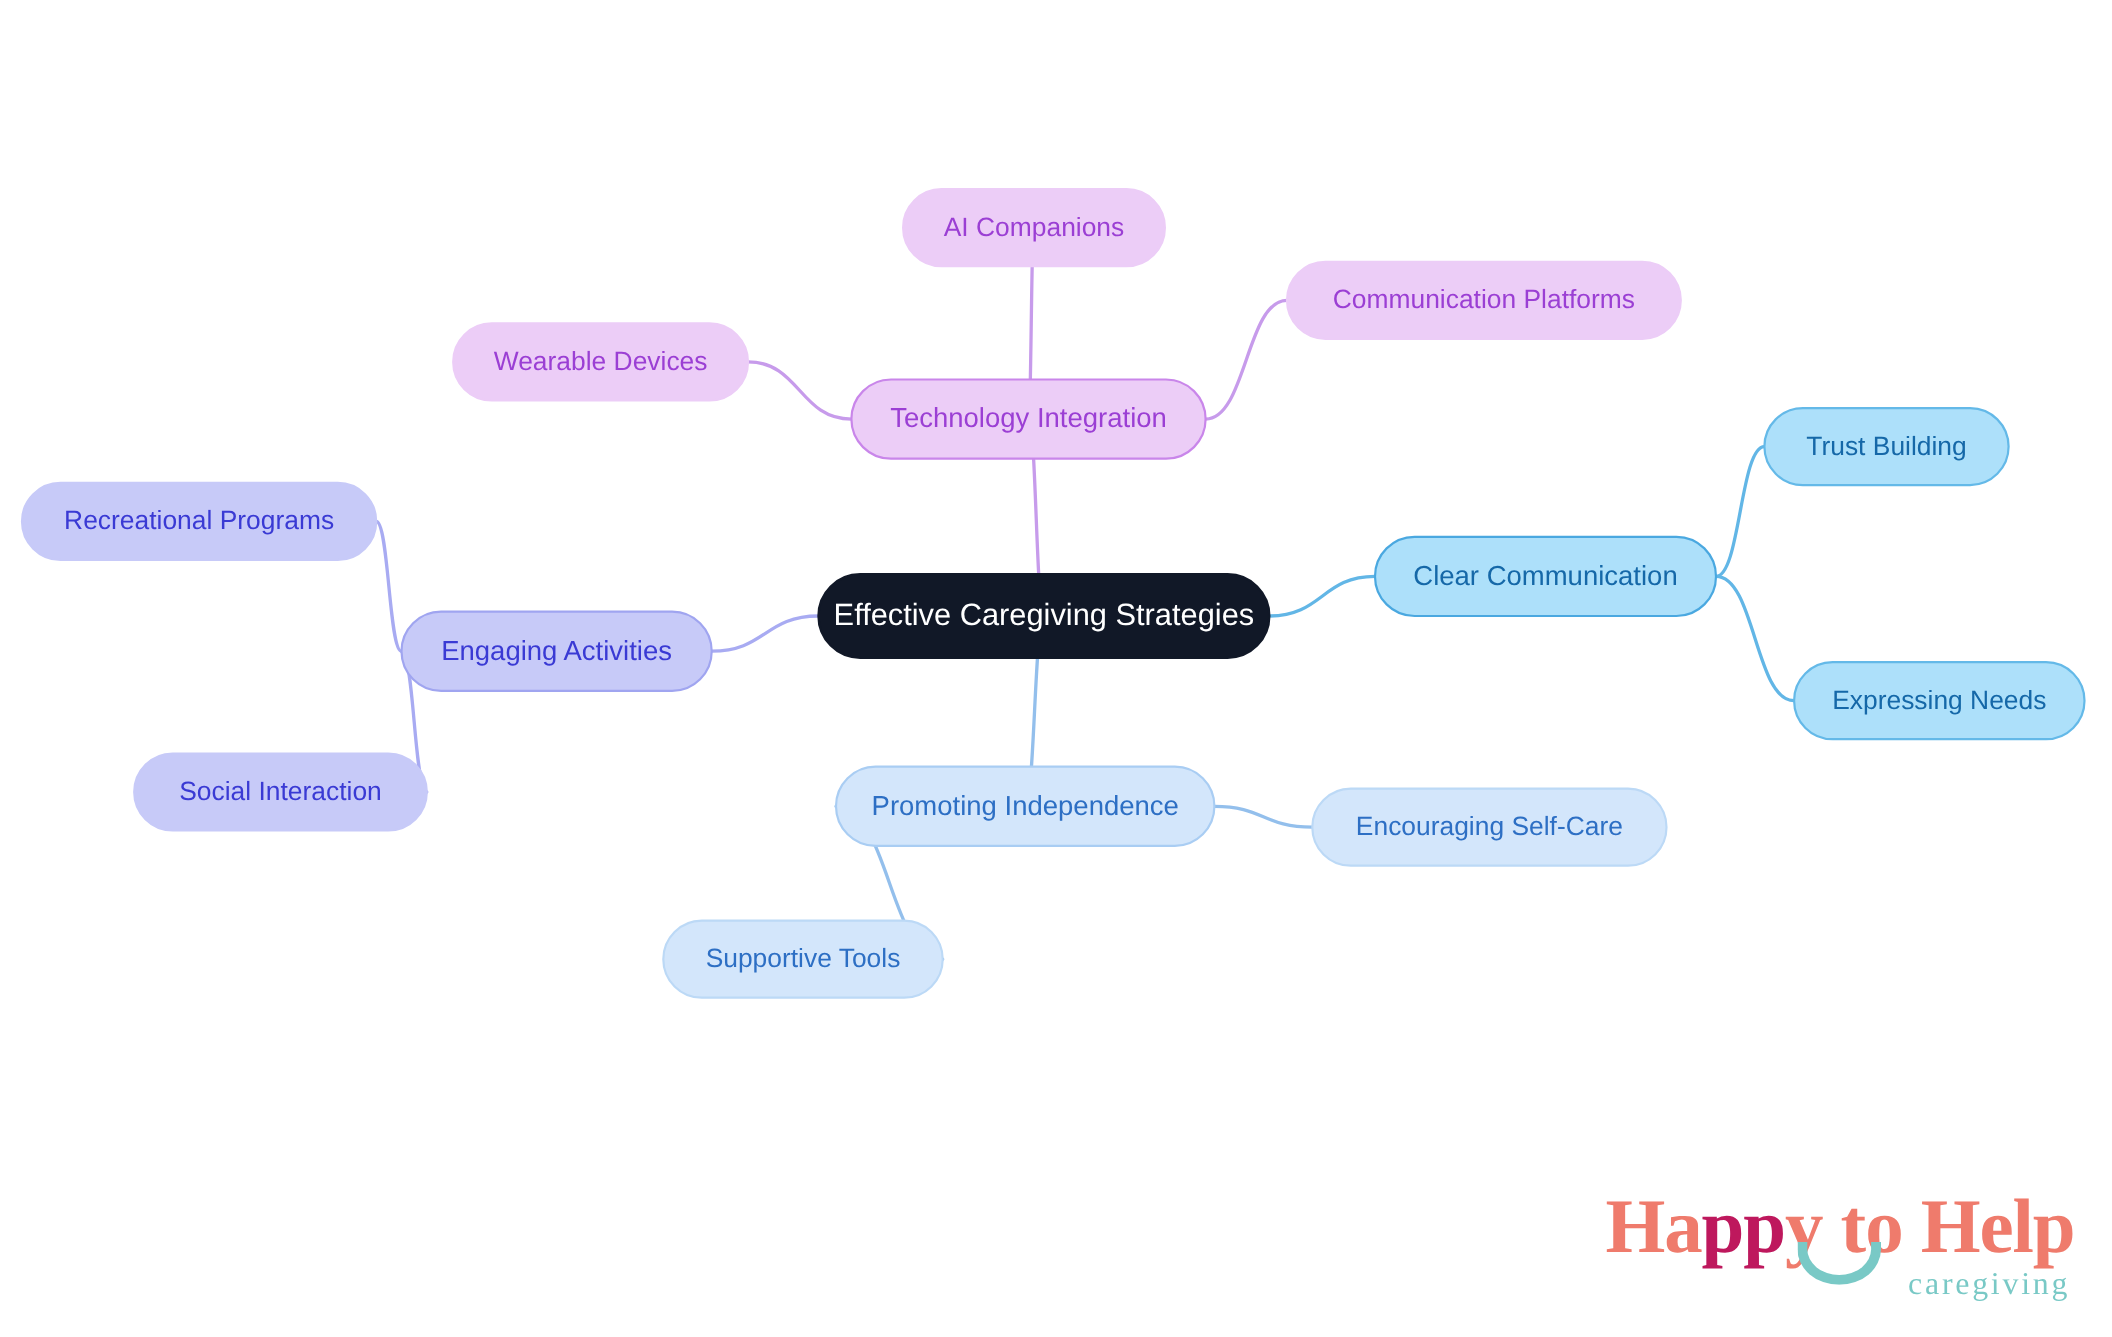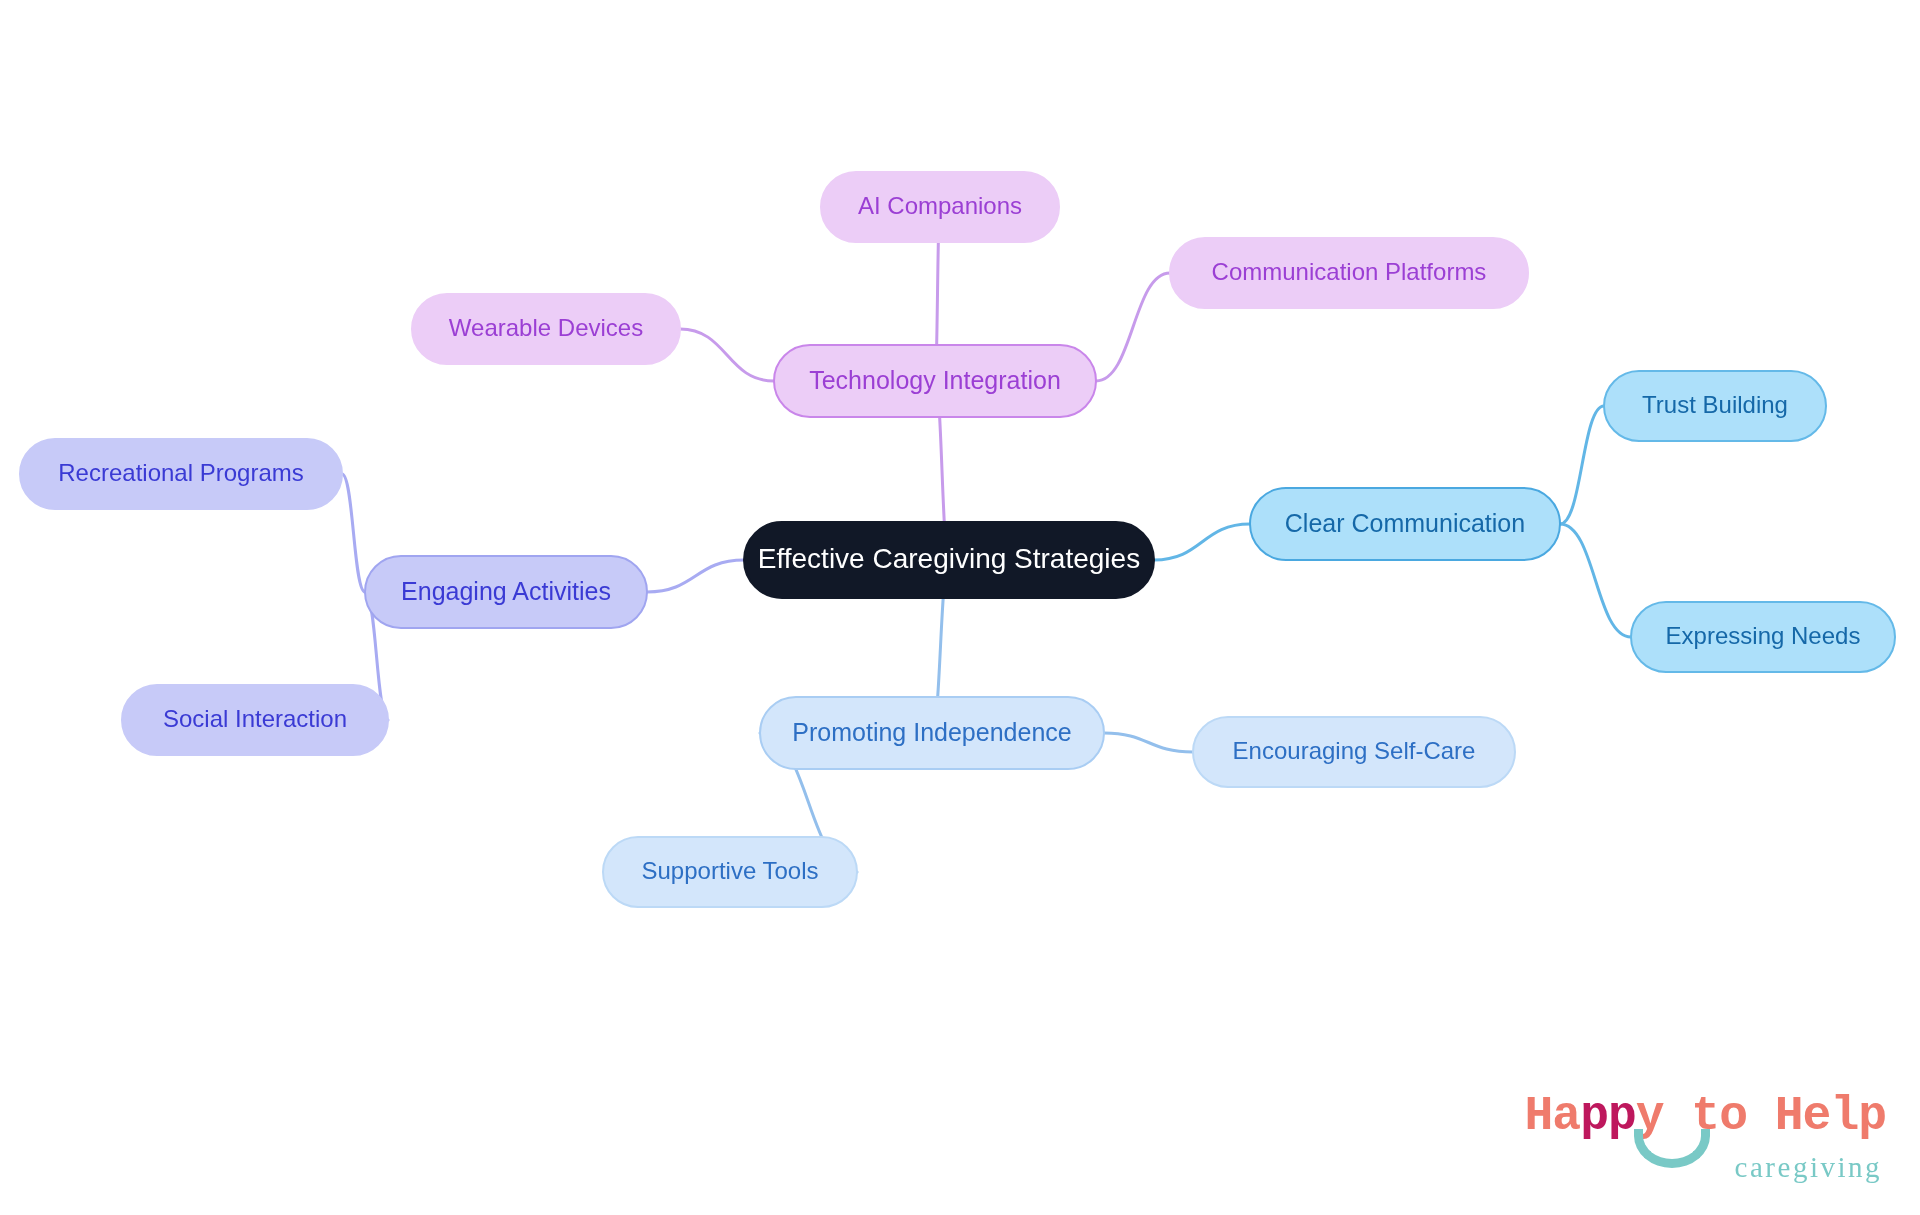--- a/index.html
+++ b/index.html
@@ -65,22 +65,22 @@
     height: 120px;
     user-select: none;
   }
   .logo-wordmark {
     position: relative;
     height: 78px;
     text-align: right;
     line-height: 78px;
   }
   .logo-word {
-    font-family: Liberation Mono, monospace;
-    font-size: 48px;
+    font-family: Liberation Serif, serif;
+    font-size: 70px;
     font-weight: bold;
     letter-spacing: -1px;
   }
   .logo-coral { color: #ef7b6c; }
   .logo-teal  { color: #be185d; }
 
   .logo-smile {
     position: absolute;
     left: 228px;
     top: 52px;

